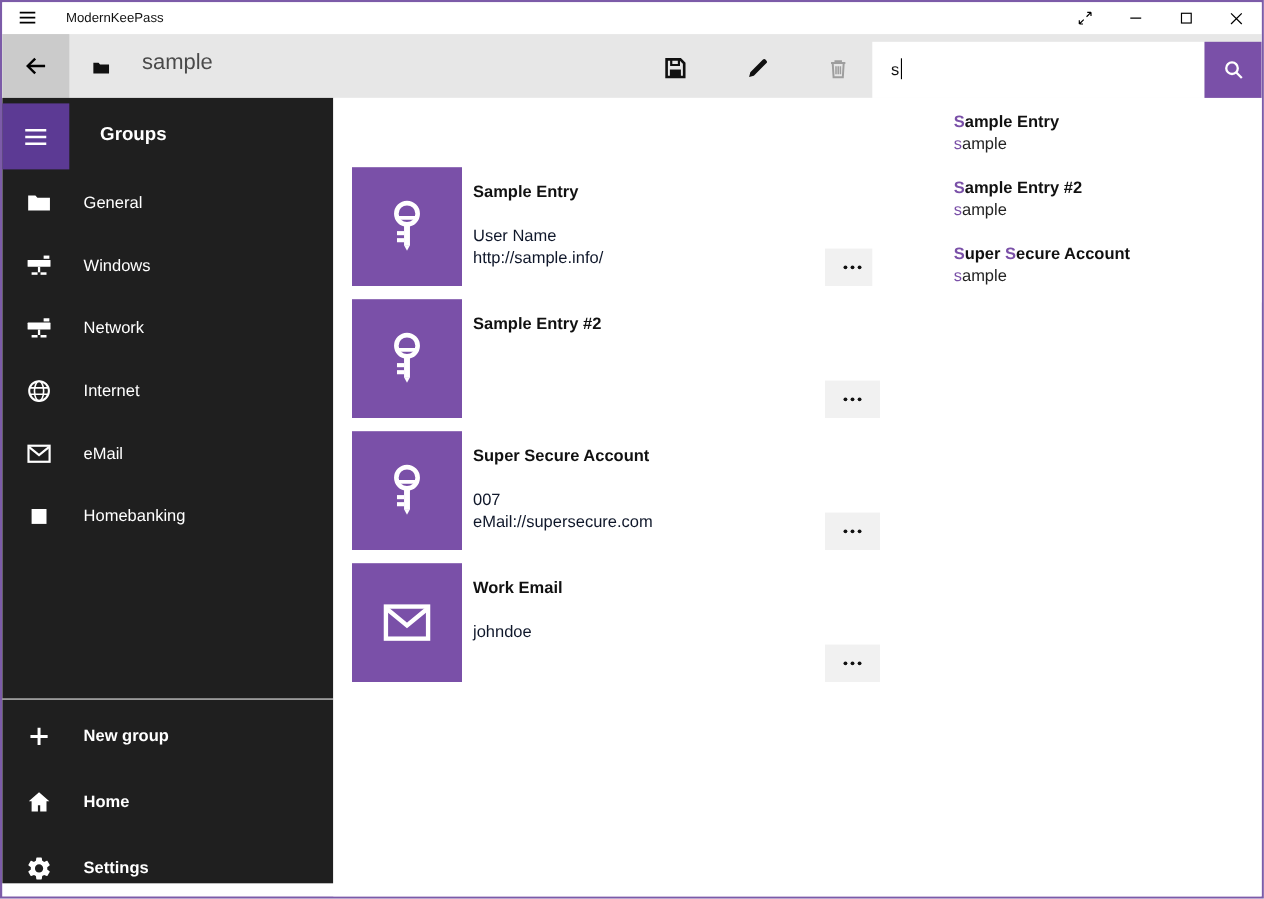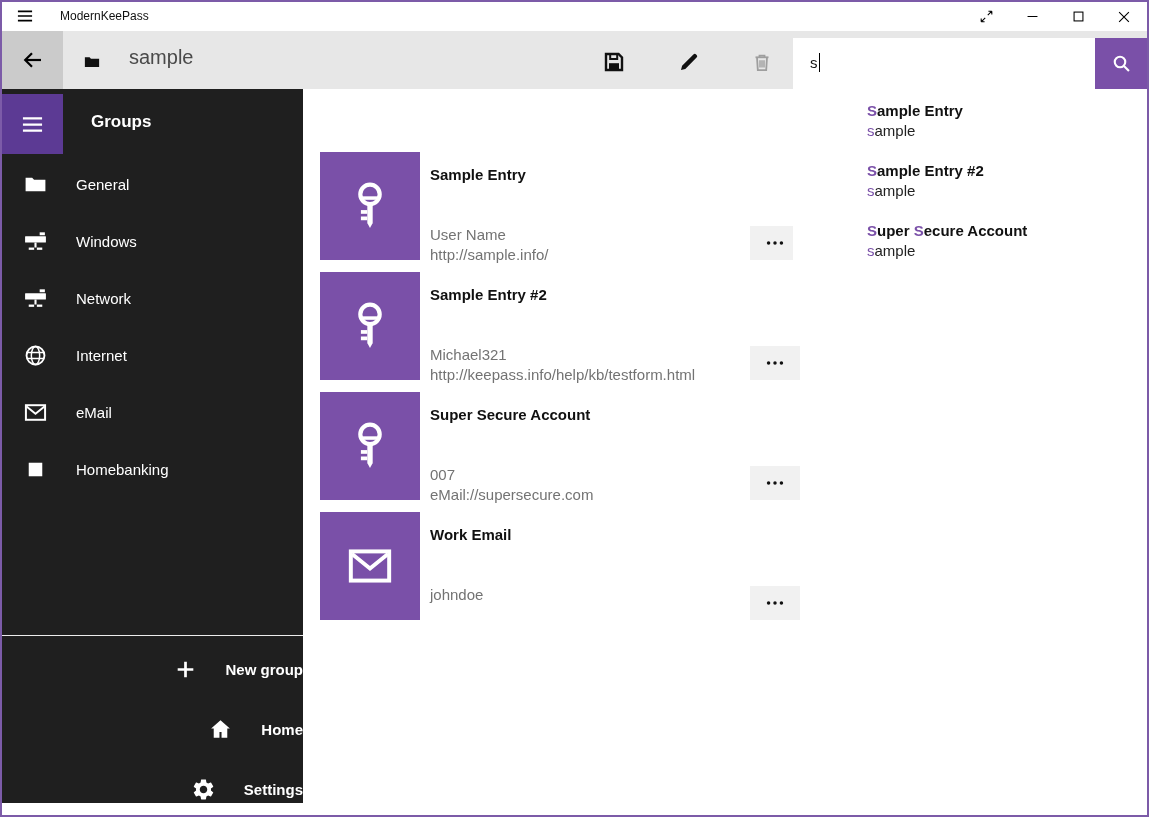--- a/index.html
+++ b/index.html
@@ -43,30 +43,30 @@
 
   
   .sidebar{position:absolute;left:0;top:87px;width:301px;bottom:12px;background:#1F1F1F;color:#fff;}
   .pane-toggle{position:absolute;left:0;top:5px;width:61px;height:60px;background:var(--accent-dark);
     border:none;padding:0;display:flex;align-items:center;justify-content:center;color:#fff;}
   .sb-header{position:absolute;left:89px;top:23px;font-size:17px;font-weight:700;color:#fff;}
   .sb-item{position:absolute;left:0;width:100%;height:57px;display:flex;align-items:center;cursor:default;}
   .sb-item .ic{margin-left:21px;width:25px;height:25px;color:#fff;flex:none;}
   .sb-item .lbl{margin-left:28px;font-size:15px;color:#fff;white-space:nowrap;}
   .sb-sep{position:absolute;left:0;right:0;top:546px;height:1px;background:#ECECEC;}
-  .sb-foot{height:60px;justify-content:flex-end;}
+  .sb-foot{height:60px;}
   .sb-foot .lbl{font-weight:700;}
 
   
   .content{position:absolute;left:301px;top:87px;right:0;bottom:0;background:#fff;}
   .entry{position:absolute;left:0;width:100%;height:108px;}
   .tile{position:absolute;left:17px;top:0;width:100px;height:108px;background:var(--accent);
     display:flex;align-items:center;justify-content:center;color:#fff;}
   .entry-title{position:absolute;left:127px;top:13px;font-size:15px;font-weight:700;color:#111;line-height:20px;white-space:nowrap;}
-  .entry-details{position:absolute;left:127px;top:53px;font-size:15px;color:#737373;line-height:20px;white-space:nowrap;margin-top:20px;}
+  .entry-details{position:absolute;left:127px;top:53px;font-size:15px;color:#0f172a;line-height:20px;white-space:nowrap;}
   .more-btn{position:absolute;left:447px;width:50px;height:34px;background:#F1F1F1;border:none;padding:0;
     display:flex;align-items:center;justify-content:center;color:#111;}
 
   
   .suggestions{position:absolute;left:791px;top:87px;width:354px;height:186px;background:#fff;z-index:4;}
   .sug-item{position:absolute;left:74px;cursor:default;}
   .sug-title{font-size:15px;font-weight:700;line-height:20px;color:#111;white-space:nowrap;}
   .sug-sub{font-size:15px;line-height:20px;color:#222;white-space:nowrap;}
   .hl{color:var(--accent);}
 </style>
@@ -363,24 +363,20 @@
 
     <div class="entry" style="top:183px">
       <div class="tile">
         <span class="ic">
             <svg width="56" height="56">
               <use href="#i-key"></use>
             </svg>
           </span>
       </div>
       <div class="entry-title">Sample Entry #2</div>
-      <div class="entry-details">
-        <div>Michael321</div>
-        <div>http://keepass.info/help/kb/testform.html</div>
-      </div>
       <button class="more-btn" style="top:74px">
         <span class="ic">
             <svg width="22" height="22">
               <use href="#i-dots"></use>
             </svg>
           </span>
       </button>
     </div>
 
     <div class="entry" style="top:303px">

